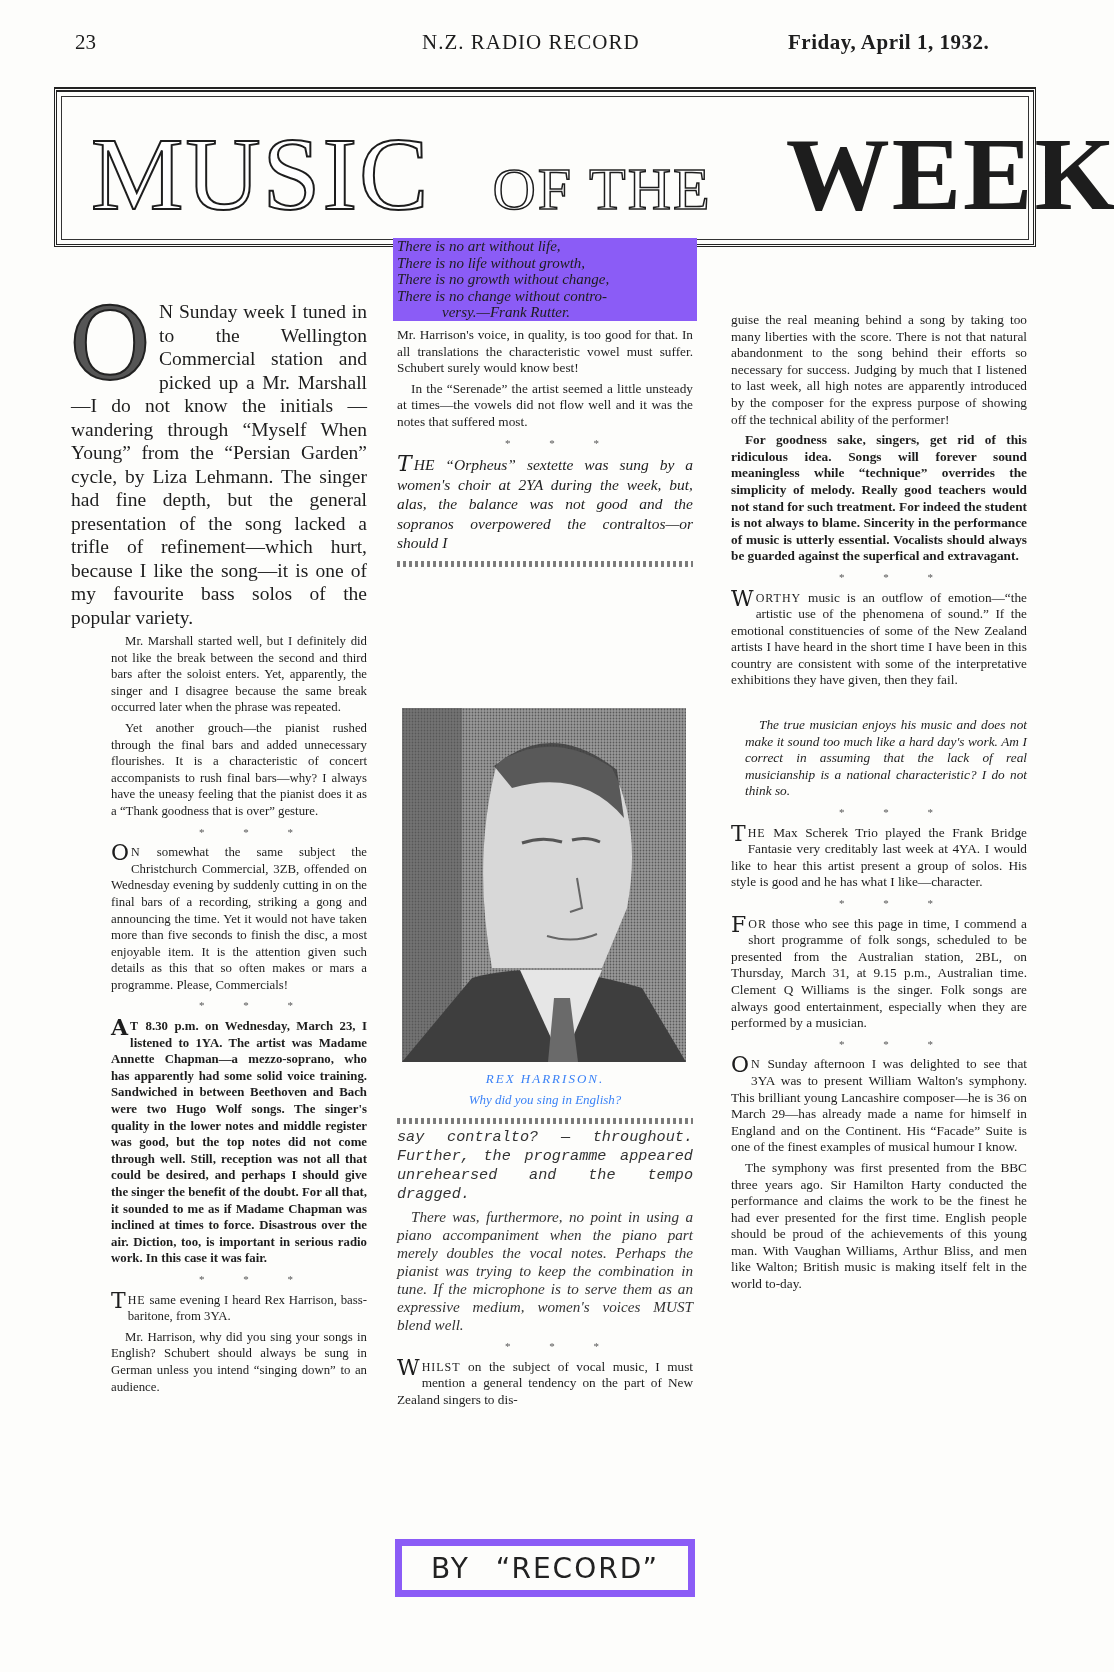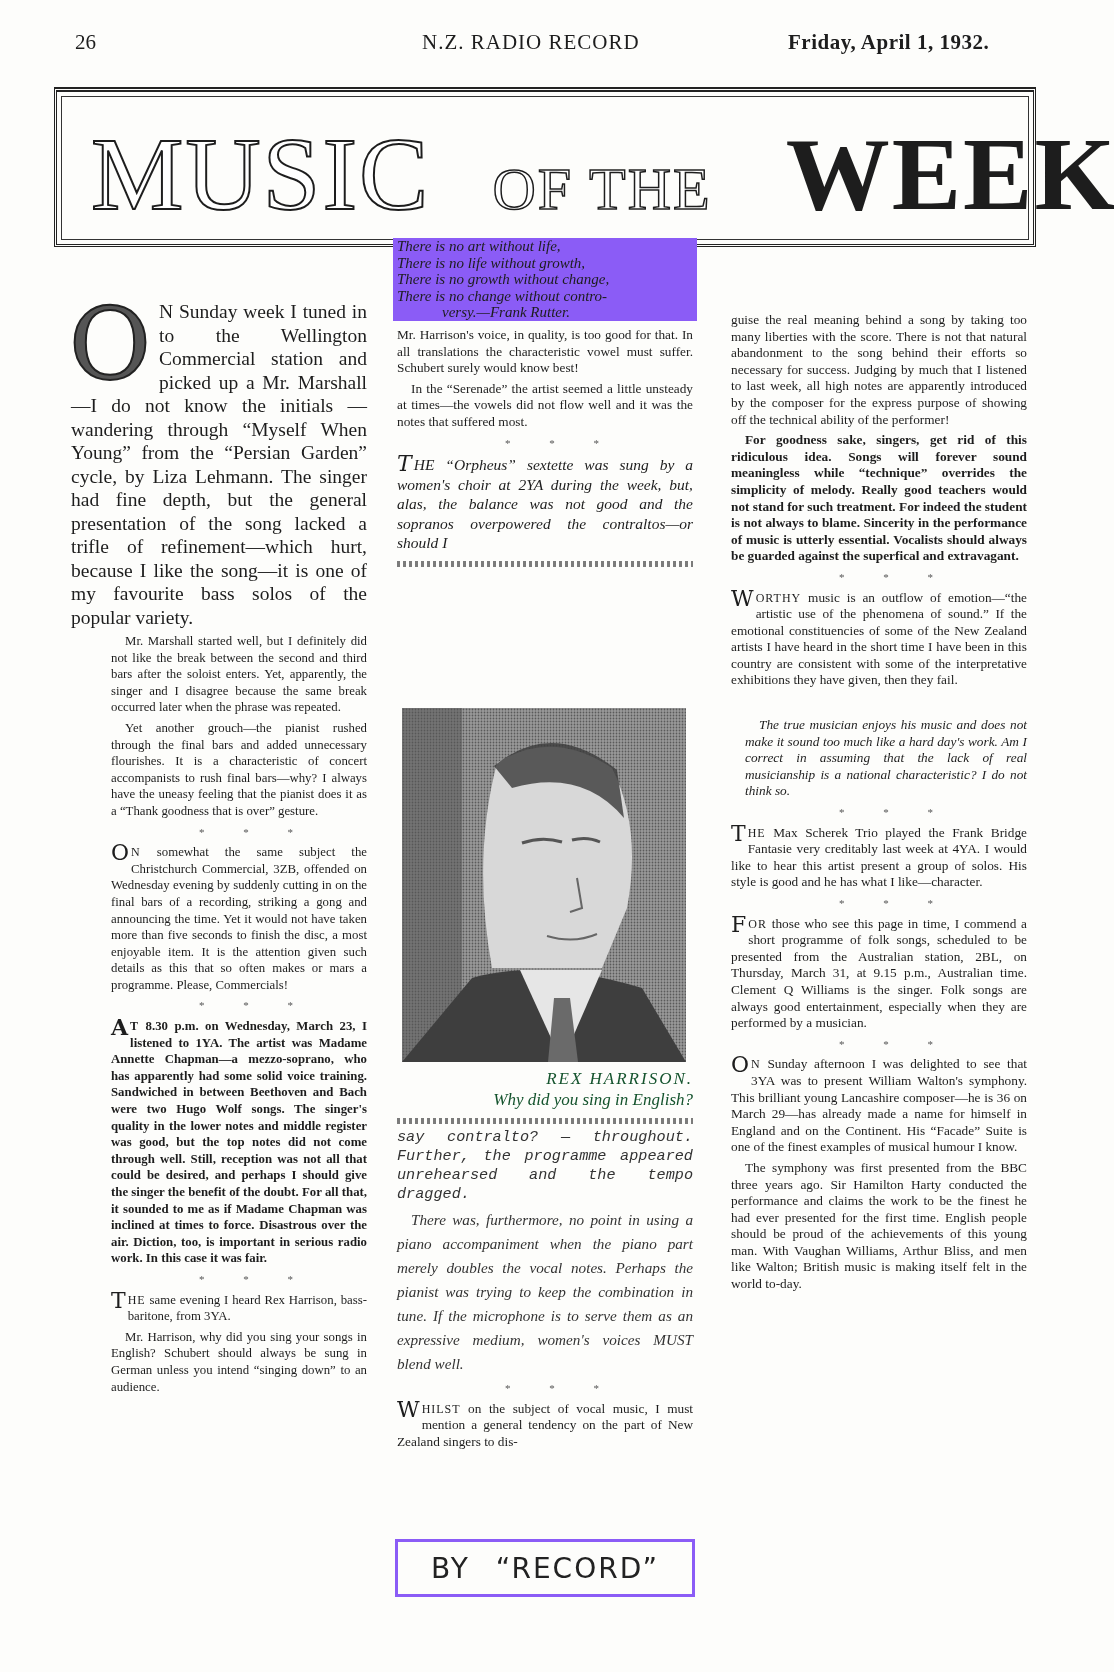--- a/index.html
+++ b/index.html
@@ -36,34 +36,34 @@
   .col-1 { left: 71px; top: 300px; width: 296px; }
   .col-1 .body { font-size: 12.8px; margin-left: 40px; }
   .col-2 { left: 397px; top: 327px; width: 296px; }
   .col-3 { left: 731px; top: 312px; width: 296px; }
   .deco-rule { height: 6px; margin: 8px 0; background:
       repeating-linear-gradient(90deg, #444 0 3px, transparent 3px 6px);
       opacity: .7; }
   .photo { position: absolute; left: 402px; top: 708px; width: 284px; height: 354px;
            background: #8e8e8e; overflow: hidden; }
   .photo svg { width: 100%; height: 100%; display: block; }
-  .caption { position: absolute; left: 397px; top: 1068px; width: 296px; text-align: right;
-             font-style: italic; font-size: 17px; line-height: 21px; color: #14532d; }
+  .caption { position: absolute; left: 397px; top: 1068px; width: 296px; text-align: center;
+             font-style: italic; font-size: 13px; line-height: 21px; color: #3b82f6; }
   .caption .name { letter-spacing: 2px; }
   .byline-box { position: absolute; left: 395px; top: 1539px; width: 300px; height: 58px;
-                border: 3px solid #8b5cf6; box-sizing: border-box; display: flex; align-items: center;
+                border: 7px solid #8b5cf6; box-sizing: border-box; display: flex; align-items: center;
                 justify-content: center; font-family: "DejaVu Sans", sans-serif; font-size: 28px;
                 letter-spacing: 2px; color: #222; }
   .byline-box .gap { width: 26px; display: inline-block; }
 </style>
 </head>
 <body>
 
 <div class="page-header">
-  <span class="page-number">26</span>
+  <span class="page-number">23</span>
   <span class="masthead">N.Z. RADIO RECORD</span>
   <span class="issue-date">Friday, April 1, 1932.</span>
 </div>
 
 <div class="header-box">
   <div class="header-box-inner"></div>
   <div class="title">
     <span class="title-big title-music">MUSIC</span>
     <span class="title-mid">OF THE</span>
     <span class="title-big title-week">WEEK</span>
@@ -134,21 +134,21 @@
 </div>
 
 <div class="caption">
   <div class="name">REX HARRISON.</div>
   <div>Why did you sing in English?</div>
   <div class="deco-rule"></div>
 </div>
 
 <div class="col col-2" style="top:1128px;">
   <p class="noindent italic" style="font-size:15.2px;line-height:19px;color:#333;font-family:Liberation Mono, monospace;">say contralto? — throughout. Further, the programme appeared unrehearsed and the tempo dragged.</p>
-  <p class="italic" style="font-size:15.2px;line-height:24px;color:#333;">There was, furthermore, no point in using a piano accompaniment when the piano part merely doubles the vocal notes. Perhaps the pianist was trying to keep the combination in tune. If the microphone is to serve them as an expressive medium, women's voices MUST blend well.</p>
+  <p class="italic" style="font-size:15.2px;line-height:18px;color:#333;">There was, furthermore, no point in using a piano accompaniment when the piano part merely doubles the vocal notes. Perhaps the pianist was trying to keep the combination in tune. If the microphone is to serve them as an expressive medium, women's voices MUST blend well.</p>
   <p class="stars">* * *</p>
   <p class="noindent">
     <span class="cap">W</span><span class="smallcaps">HILST</span><span> on the subject of vocal music, I must mention a general tendency on the part of New Zealand singers to dis-</span>
   </p>
 </div>
 
 <div class="byline-box">
   <span>BY</span>
   <span class="gap"></span>
   <span>“RECORD”</span>

